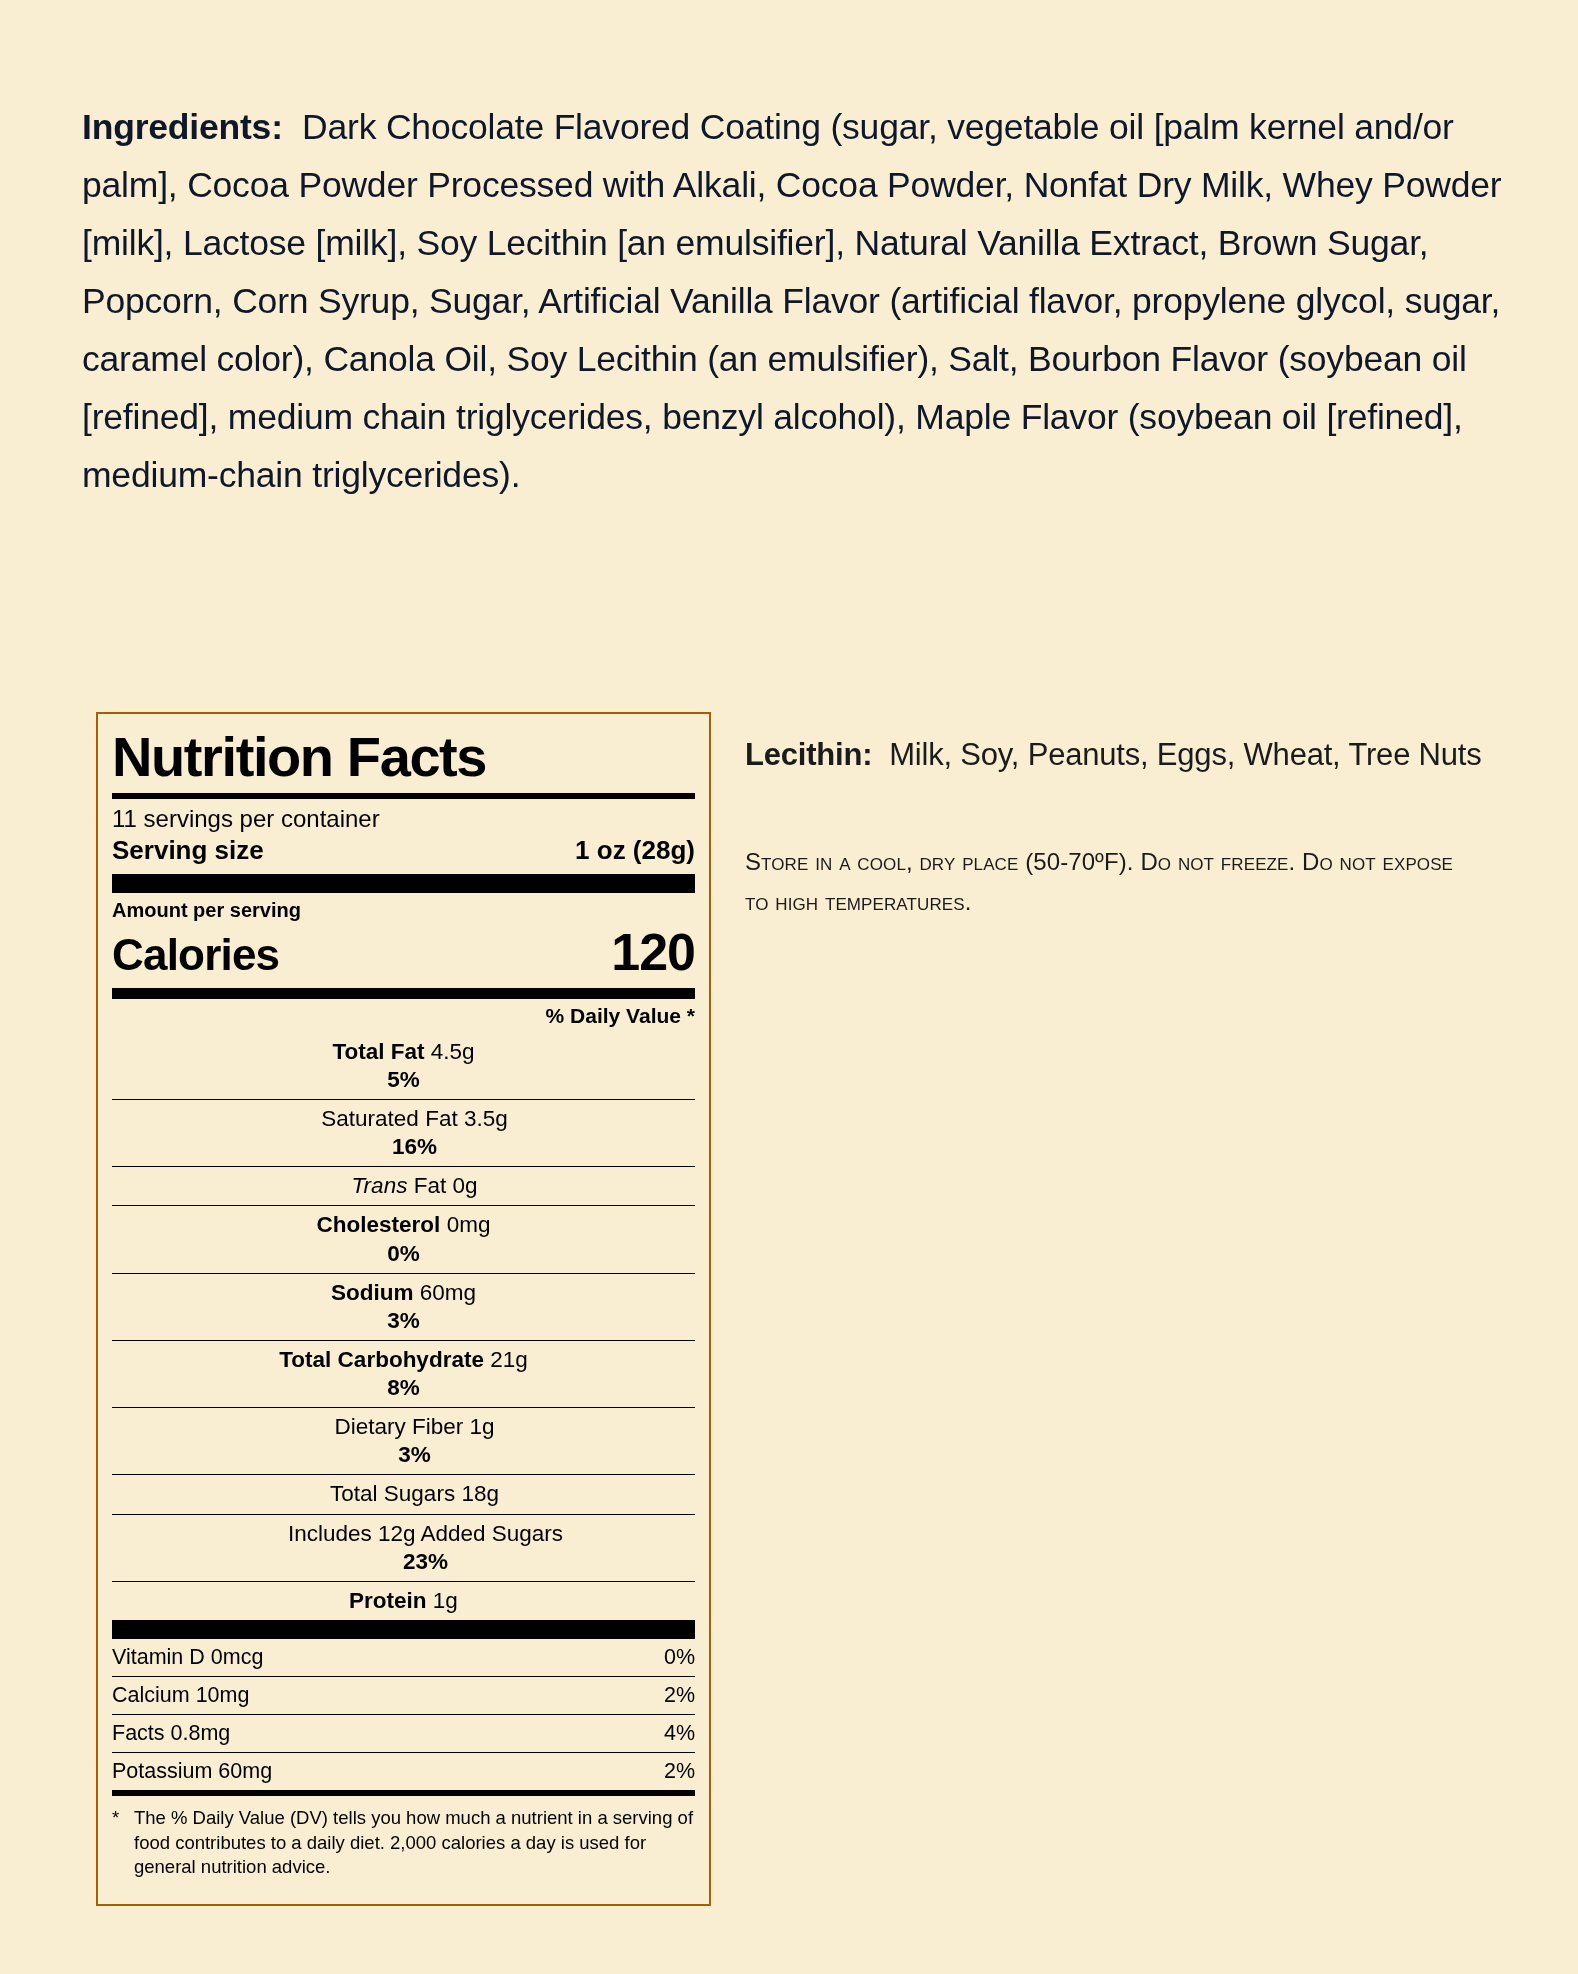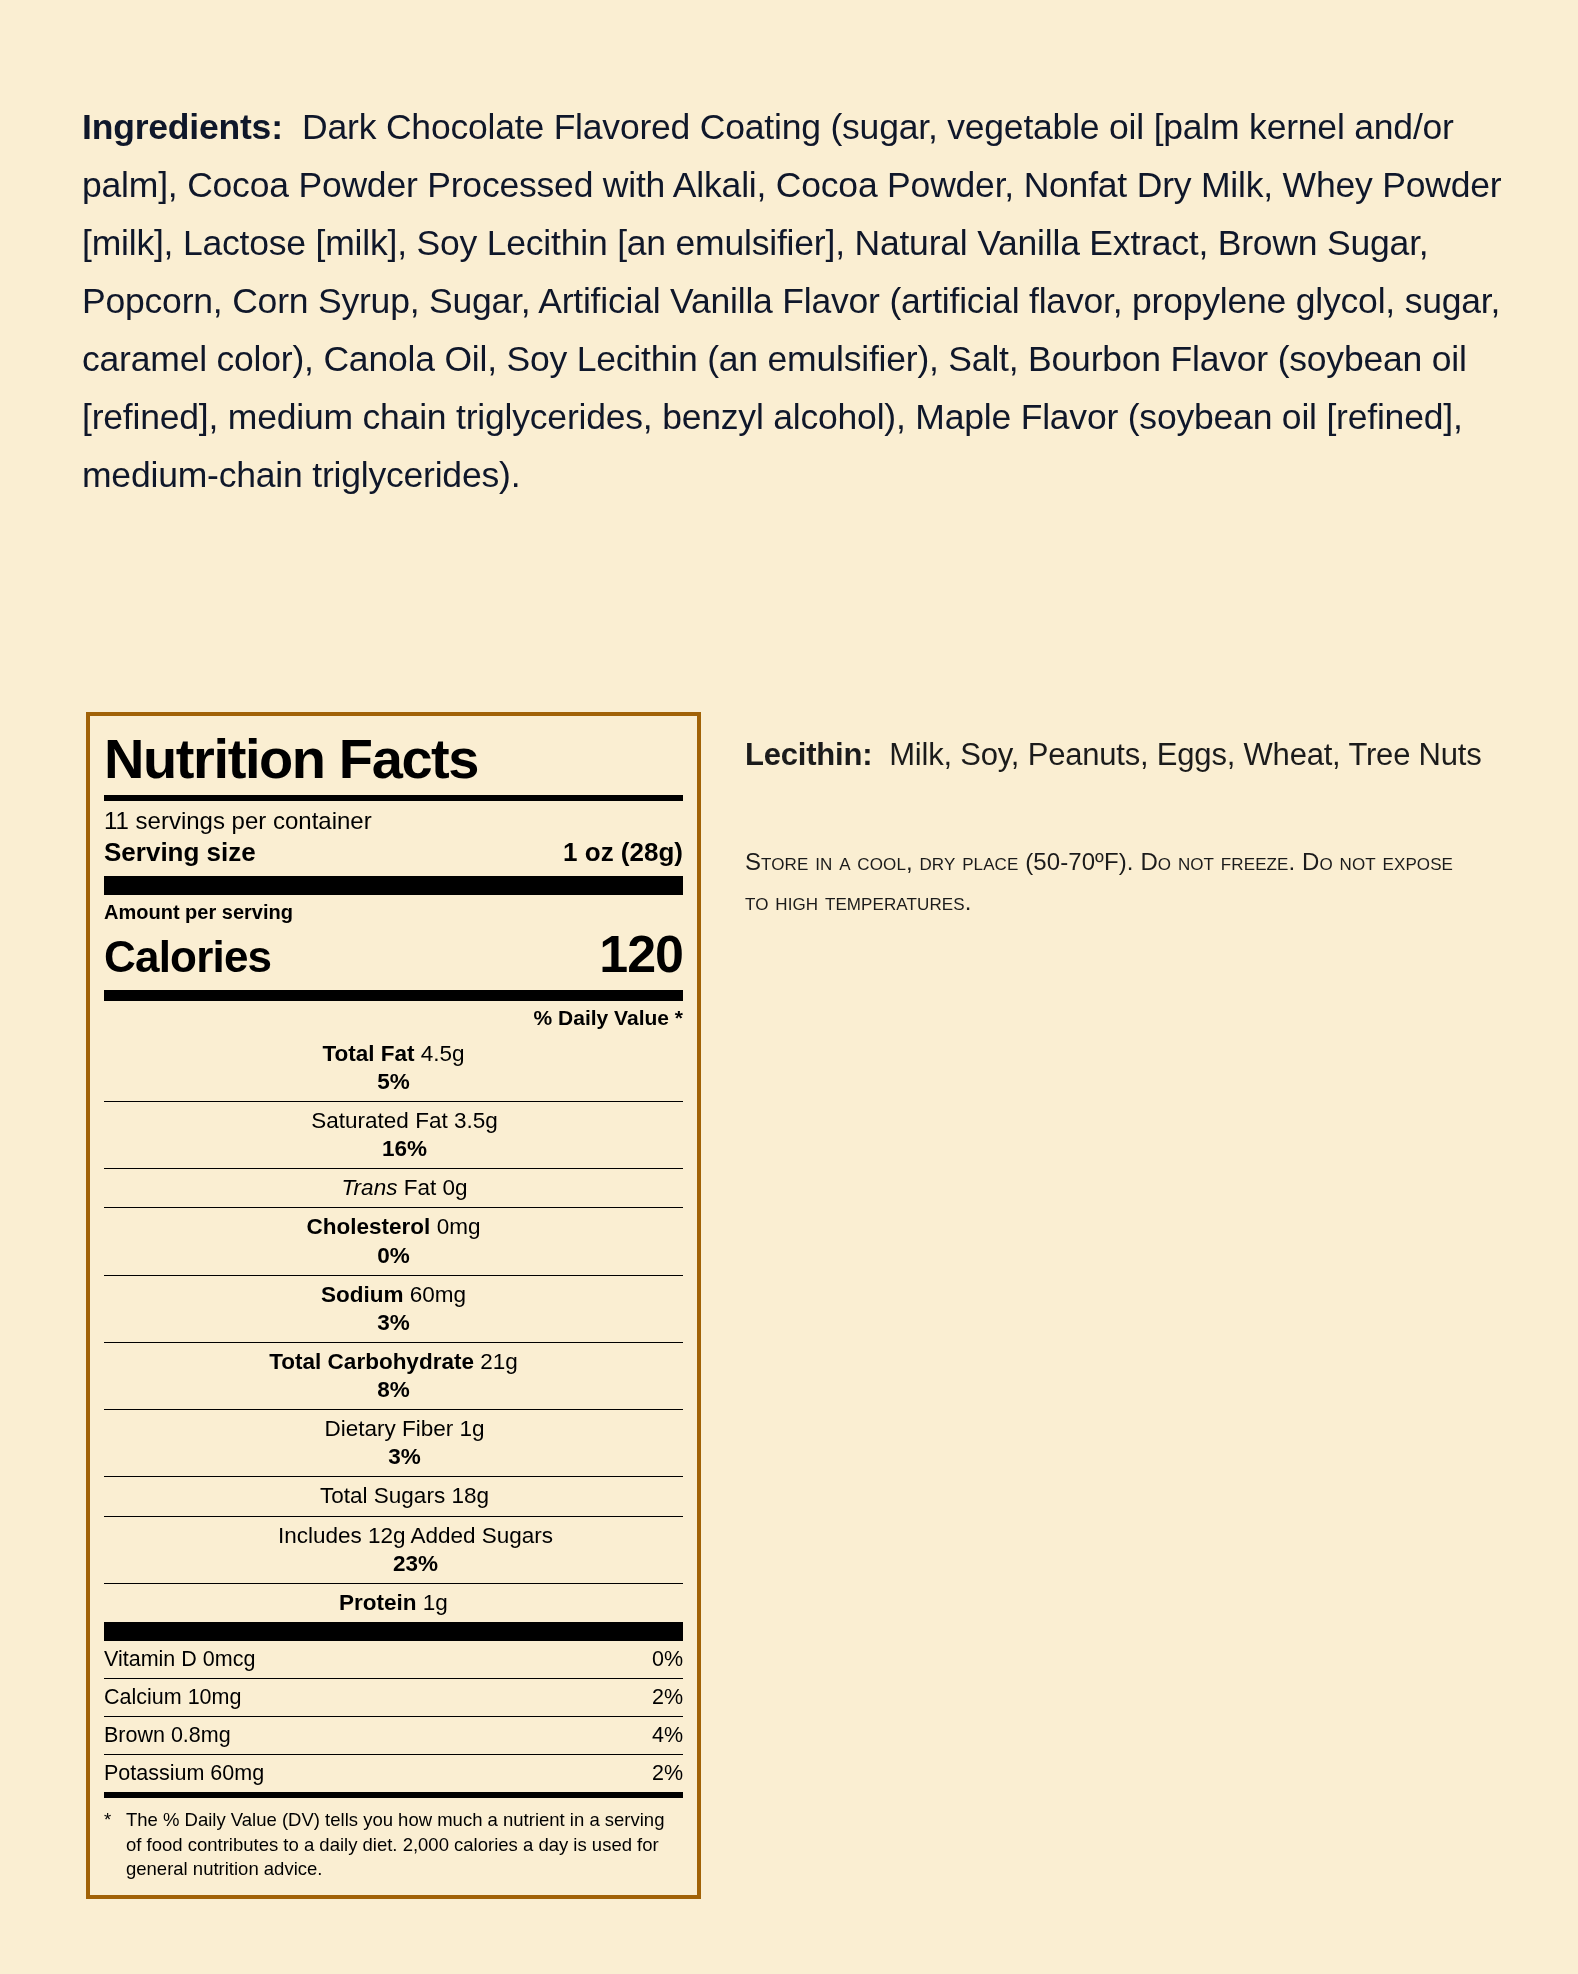--- a/index.html
+++ b/index.html
@@ -30,27 +30,27 @@
     color: #0f172a;
     font-weight: 400;
   }
   #ingredients-text .lbl {
     font-weight: 700;
   }
 
   
   #nutrition-panel {
     position: absolute;
-    left: 86px;
+    left: 96px;
     top: 712px;
     width: 615px;
     box-sizing: border-box;
-    border: 4px solid #a16207;
+    border: 2px solid #a16207;
     background: #faeed2;
-    padding: 10px 14px 13px 14px;
+    padding: 10px 14px 24px 14px;
     font-family: "Liberation Sans", sans-serif;
     color: #000;
   }
   #nutrition-panel .nf-title {
     font-size: 56px;
     font-weight: 700;
     letter-spacing: -1.4px;
     line-height: 1.05;
     margin: 4px 0 6px 0;
   }
@@ -253,21 +253,21 @@
         <span class="left">Vitamin D 0mcg</span>
         <span class="right">0%</span>
       </div>
       <div class="rule-thin"></div>
       <div class="vit-row">
         <span class="left">Calcium 10mg</span>
         <span class="right">2%</span>
       </div>
       <div class="rule-thin"></div>
       <div class="vit-row">
-        <span class="left">Brown 0.8mg</span>
+        <span class="left">Facts 0.8mg</span>
         <span class="right">4%</span>
       </div>
       <div class="rule-thin"></div>
       <div class="vit-row">
         <span class="left">Potassium 60mg</span>
         <span class="right">2%</span>
       </div>
     </div>
 
   <div class="rule-med"></div>

